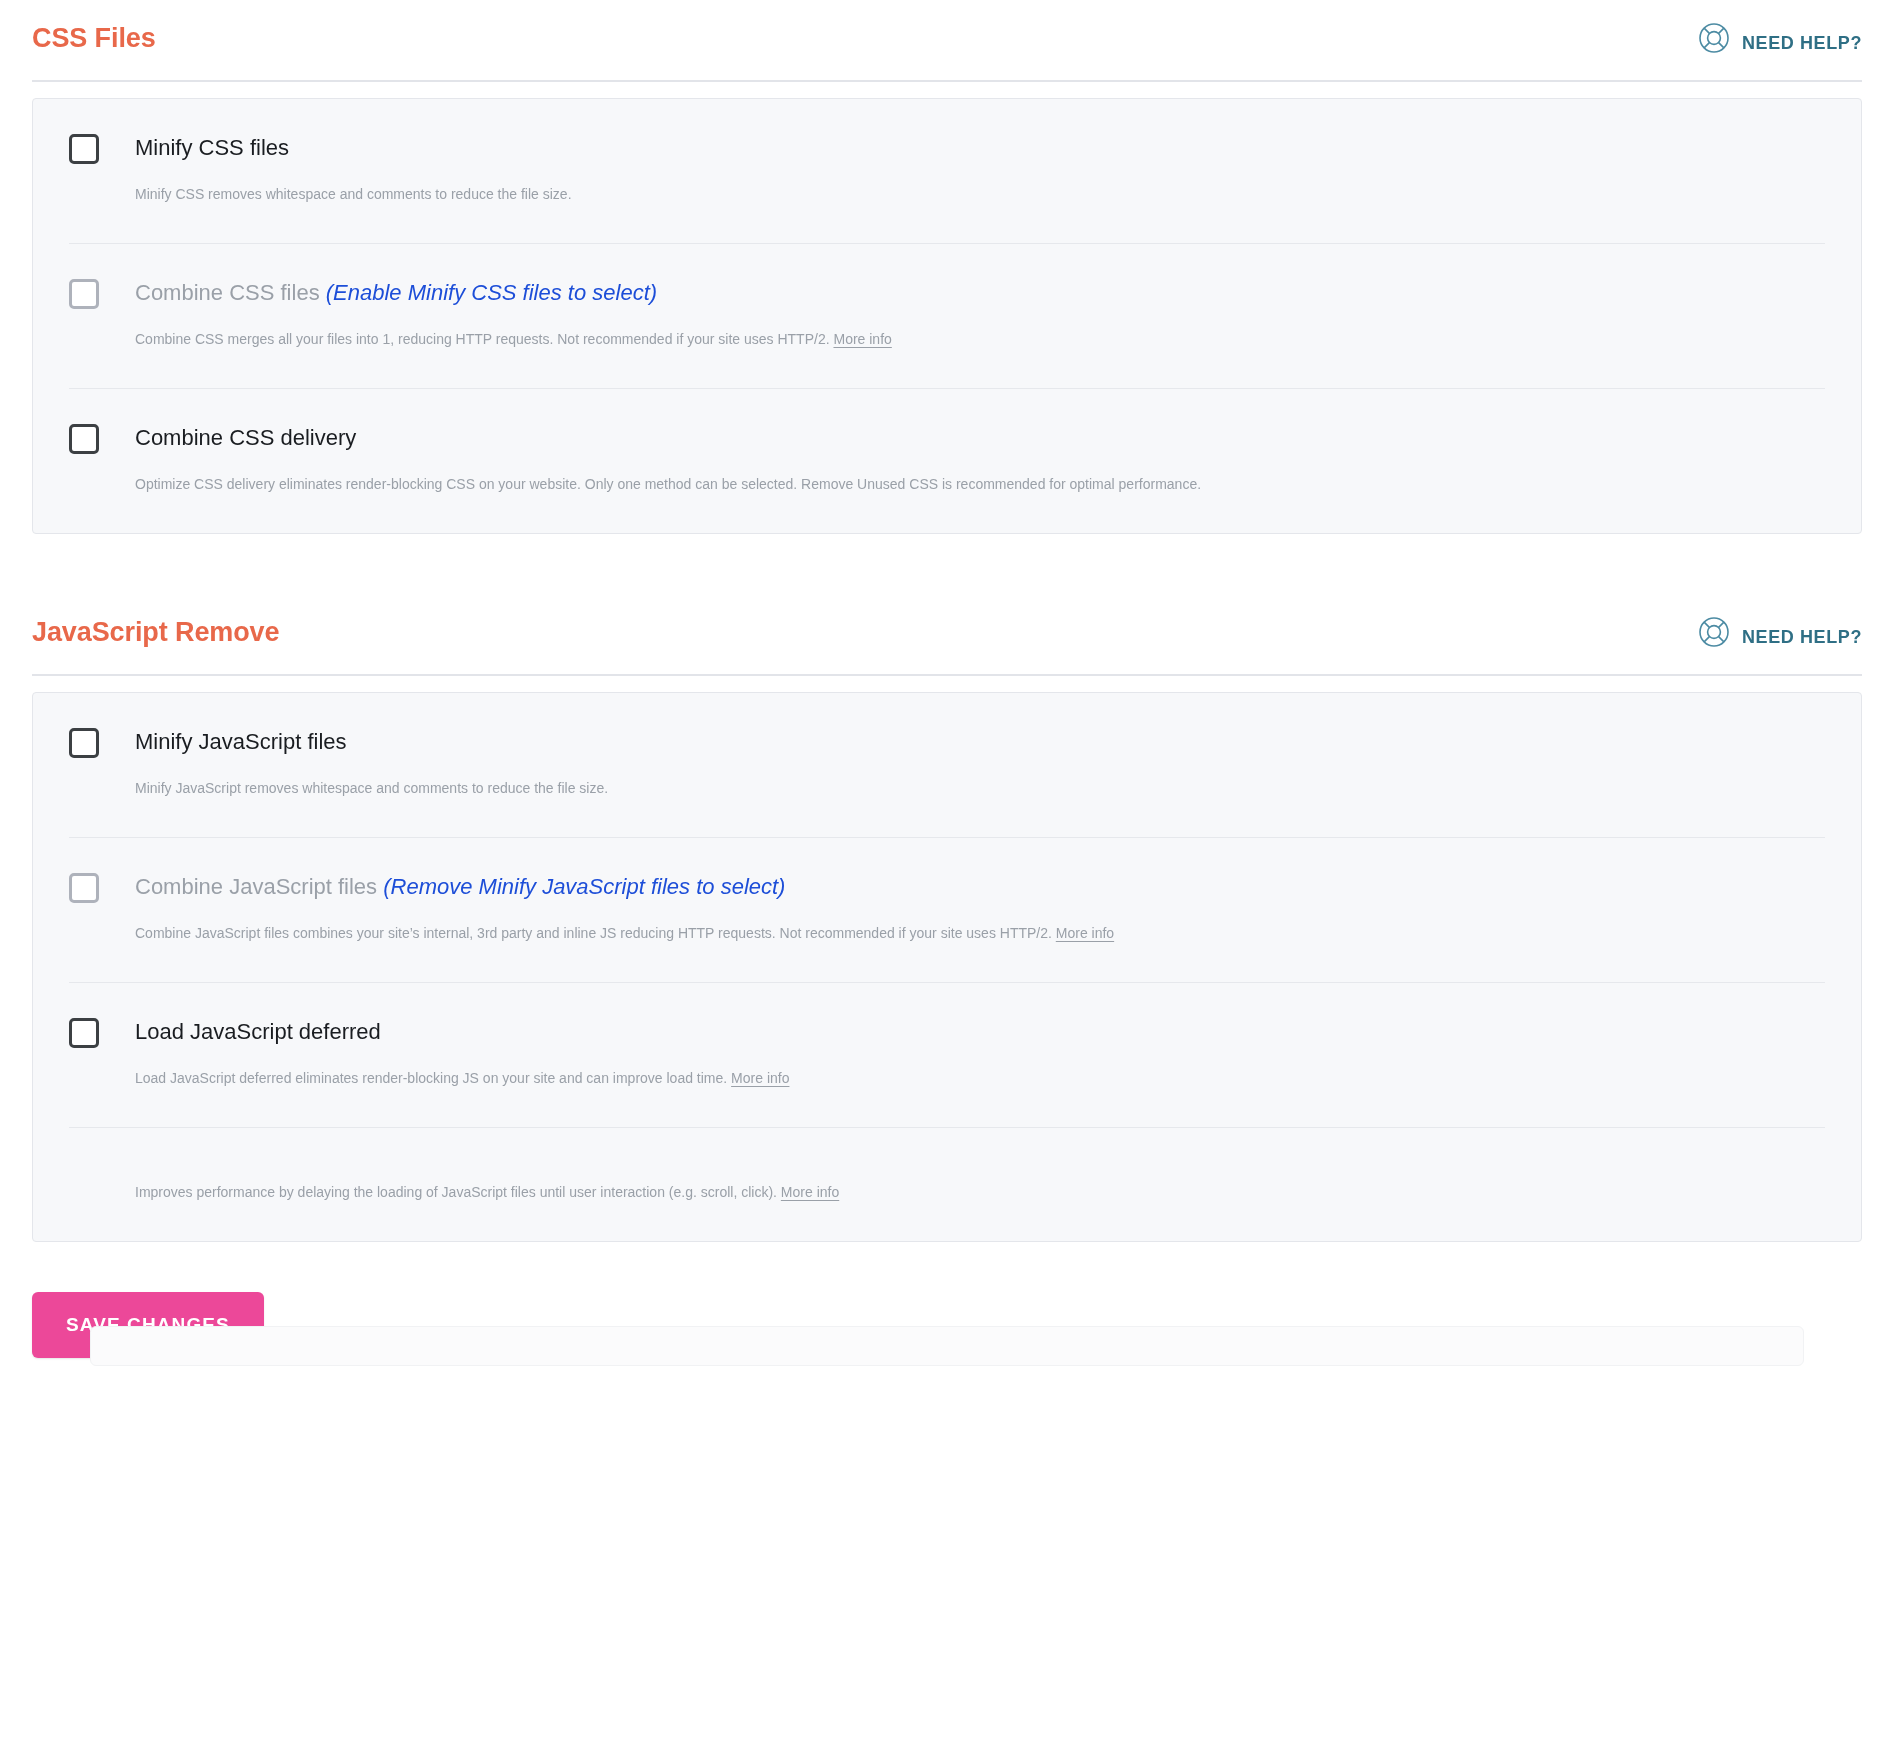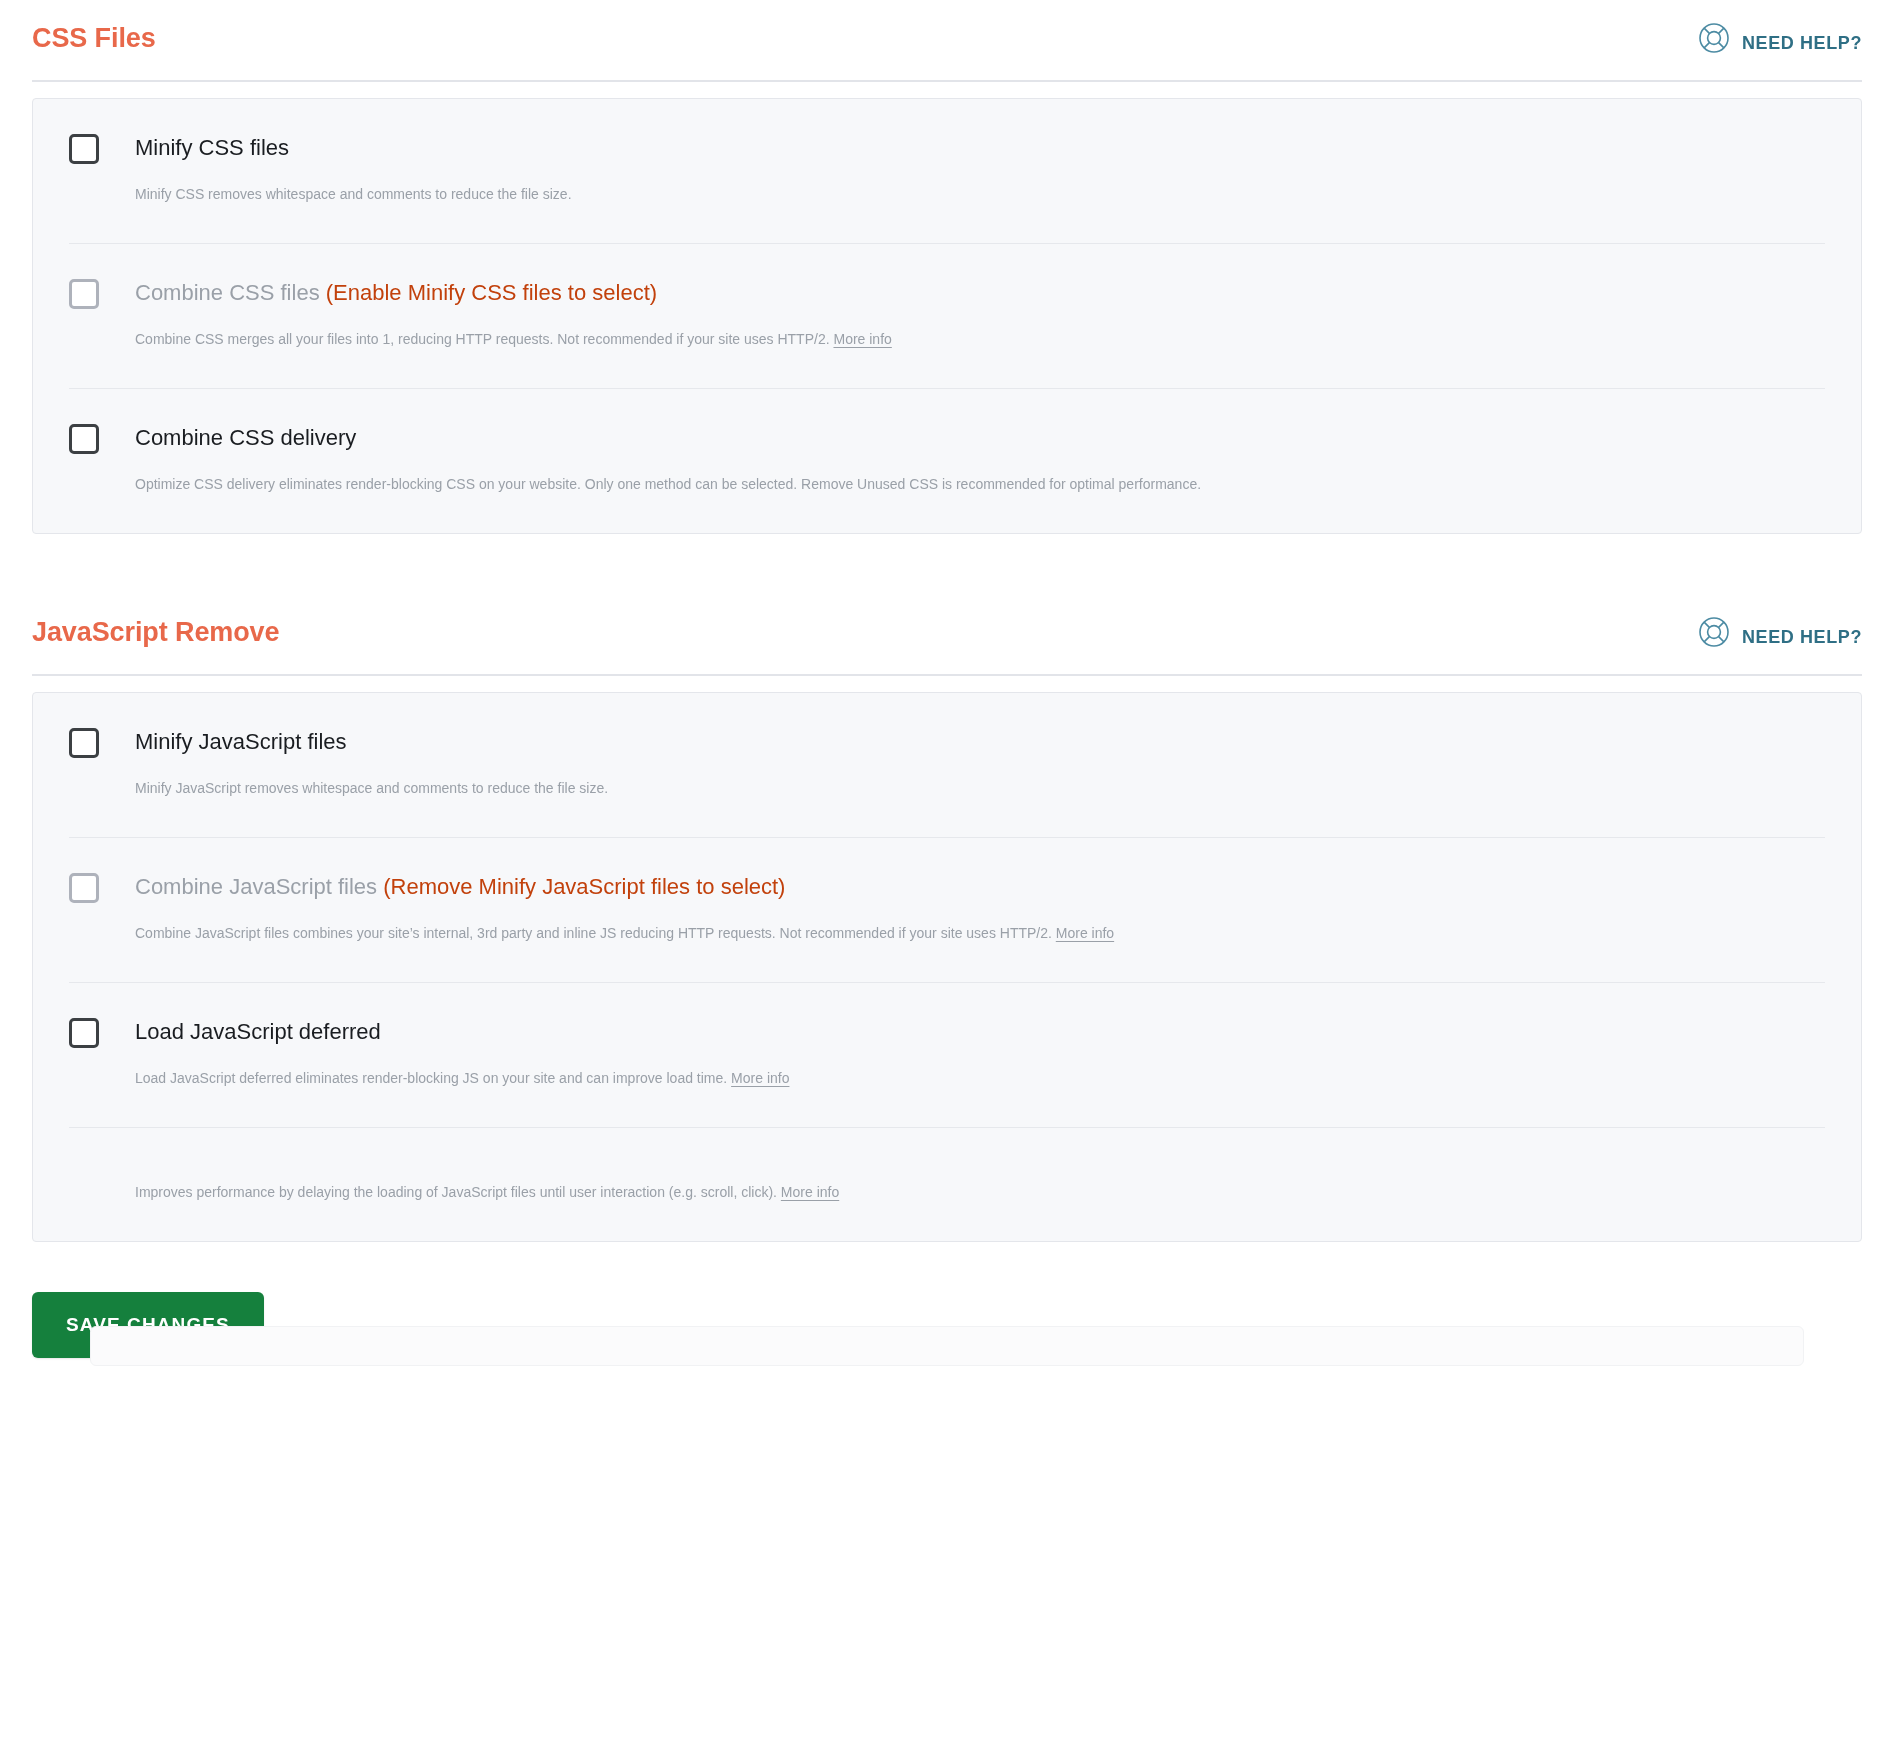--- a/index.html
+++ b/index.html
@@ -95,21 +95,22 @@
   }
   .opt-label {
     font-size: 22px;
     color: #1a1d21;
     line-height: 30px;
     margin-left: 36px;
     font-weight: 400;
   }
   .opt-row.disabled .opt-label { color: #9aa0a8; }
   .opt-hint {
-    color: #c2410c;
+    font-style: italic;
+    color: #1d4ed8;
     font-weight: 400;
   }
 
   .opt-desc {
     font-size: 14px;
     line-height: 33px;
     color: #9aa0a8;
     margin: 14px 0 0 66px;
     max-width: 1710px;
   }
@@ -120,21 +121,21 @@
     cursor: pointer;
   }
 
   
   .section-gap { height: 60px; }
 
   
   .save-wrap { padding: 50px 0 0 0; }
   .save-btn {
     display: inline-block;
-    background: #15803d;
+    background: #ec4899;
     color: #ffffff;
     font-size: 19px;
     font-weight: 700;
     letter-spacing: 1.1px;
     border: none;
     border-radius: 6px;
     padding: 22px 34px;
     cursor: pointer;
     font-family: "Liberation Sans", sans-serif;
     box-shadow: 0 1px 2px rgba(0,0,0,0.10);

